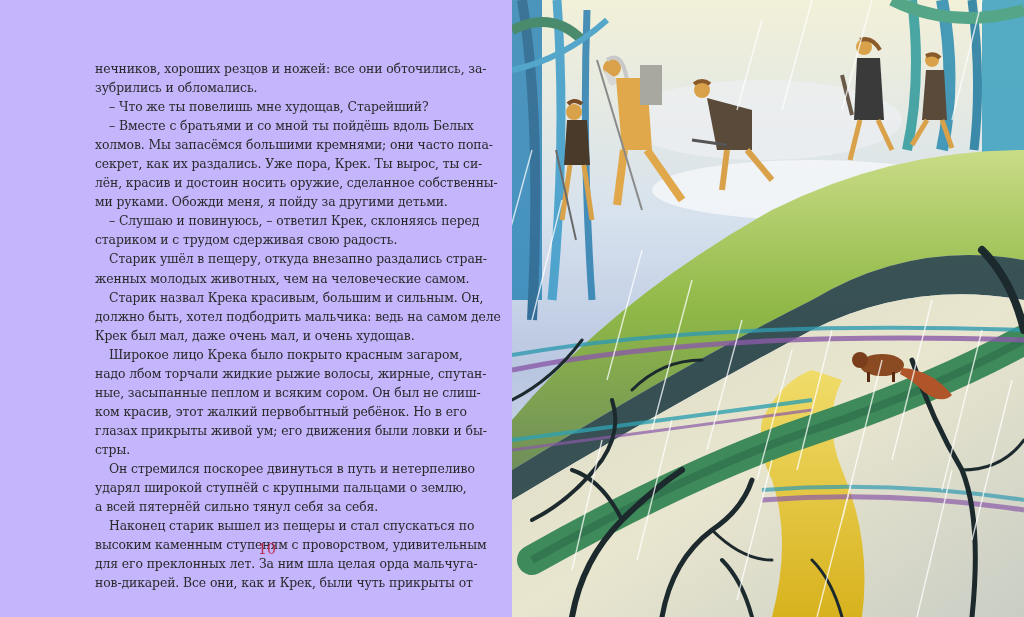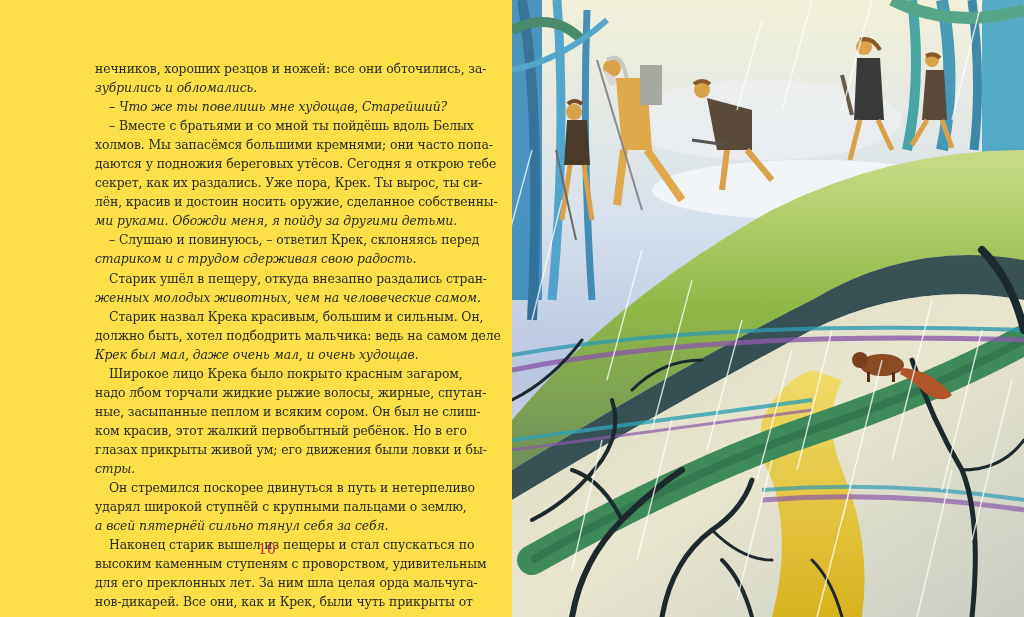--- a/index.html
+++ b/index.html
@@ -3,32 +3,32 @@
 <meta charset="utf-8">
 <style>
   html, body { margin: 0; padding: 0; }
   body {
     width: 1024px; height: 617px; overflow: hidden;
     background: #ffffff; position: relative;
     font-family: "DejaVu Serif", "Liberation Serif", serif;
   }
   .page-left {
     position: absolute; left: 0; top: 0; width: 512px; height: 617px;
-    background: #fde047;
+    background: #c4b5fd;
   }
   .text-column {
     position: absolute; left: 95px; top: 59px; width: 327px;
     color: #2a2a2a; font-size: 12.4px; line-height: 19.05px;
     letter-spacing: -0.1px;
   }
   .text-column .line {
     display: block; white-space: nowrap; text-align: justify;
     text-align-last: justify; height: 19.05px;
   }
-  .text-column .line.last { text-align-last: left; font-style: italic; }
+  .text-column .line.last { text-align-last: left; }
   .text-column .line.indent { padding-left: 14px; }
   .page-number {
     position: absolute; left: 258px; top: 541px; width: 30px; text-align: left;
     color: #c0284e; font-size: 14px;
   }
   .illustration {
     position: absolute; left: 512px; top: 0; width: 512px; height: 617px;
     overflow: hidden;
   }
   .illustration svg { display: block; }
@@ -36,21 +36,20 @@
 </head>
 <body>
 
 <div class="page-left">
   <div class="text-column" id="text-column">
       <span class="line">нечников, хороших резцов и ножей: все они обточились, за-</span>
       <span class="line last">зубрились и обломались.</span>
       <span class="line indent last">– Что же ты повелишь мне худощав, Старейший?</span>
       <span class="line indent">– Вместе с братьями и со мной ты пойдёшь вдоль Белых</span>
       <span class="line">холмов. Мы запасёмся большими кремнями; они часто попа-</span>
-      <span class="line">даются у подножия береговых утёсов. Сегодня я открою тебе</span>
       <span class="line">секрет, как их раздались. Уже пора, Крек. Ты вырос, ты си-</span>
       <span class="line">лён, красив и достоин носить оружие, сделанное собственны-</span>
       <span class="line last">ми руками. Обожди меня, я пойду за другими детьми.</span>
       <span class="line indent">– Слушаю и повинуюсь, – ответил Крек, склоняясь перед</span>
       <span class="line last">стариком и с трудом сдерживая свою радость.</span>
       <span class="line indent">Старик ушёл в пещеру, откуда внезапно раздались стран-</span>
       <span class="line last">женных молодых животных, чем на человеческие самом.</span>
       <span class="line indent">Старик назвал Крека красивым, большим и сильным. Он,</span>
       <span class="line">должно быть, хотел подбодрить мальчика: ведь на самом деле</span>
       <span class="line last">Крек был мал, даже очень мал, и очень худощав.</span>

